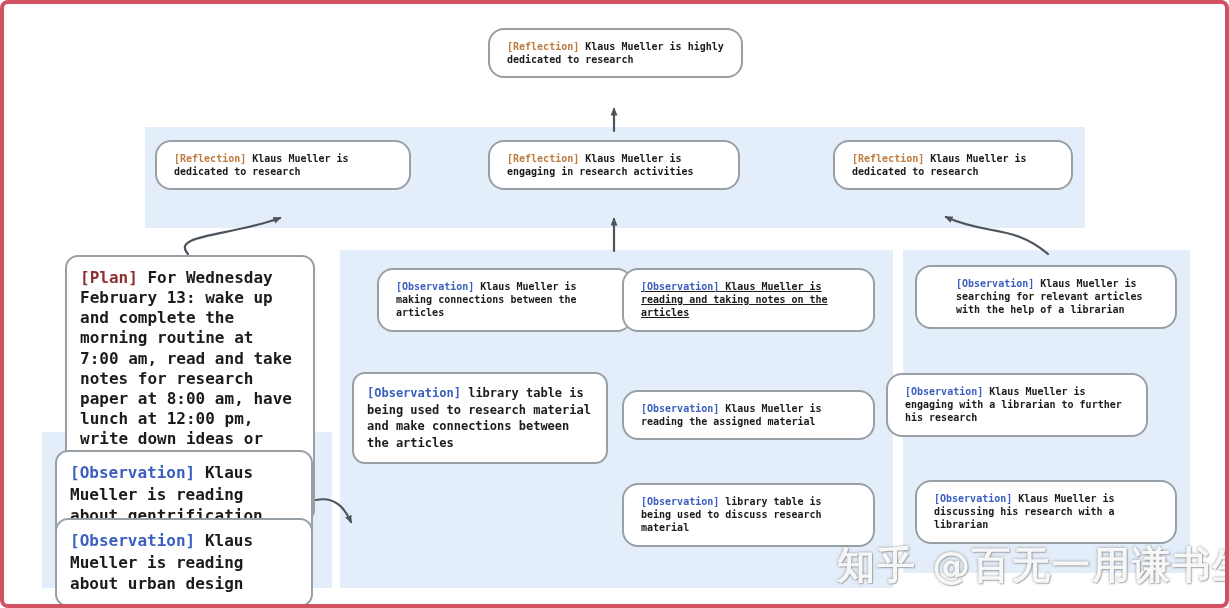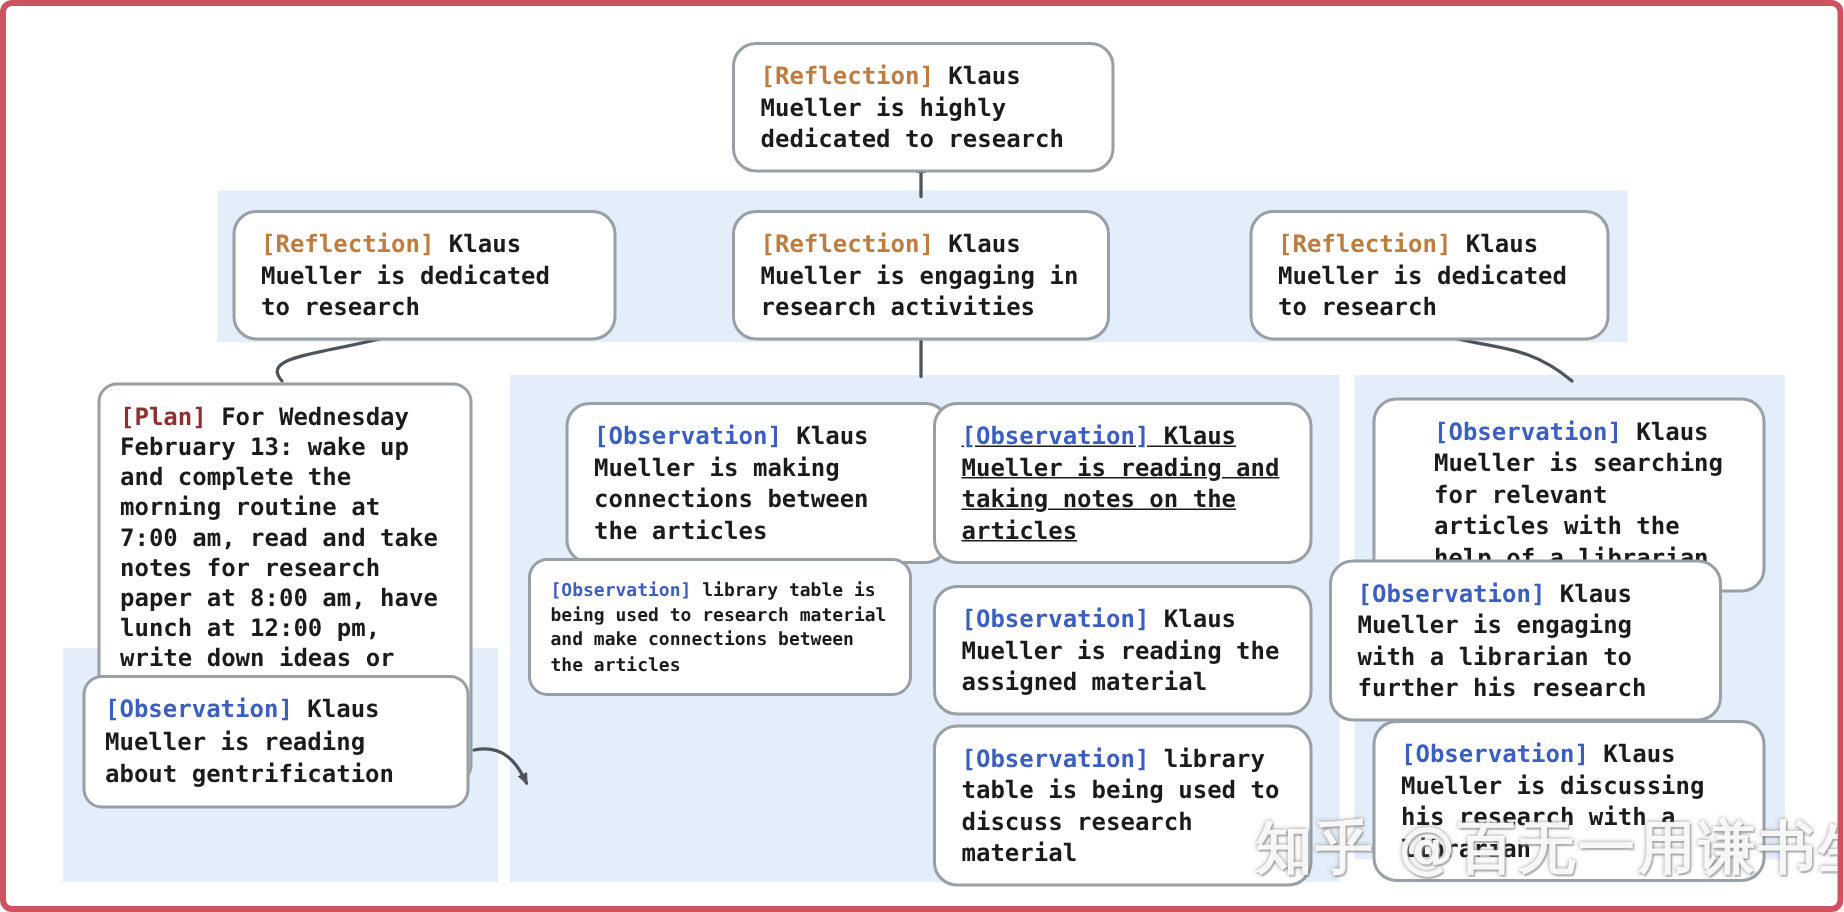--- a/index.html
+++ b/index.html
@@ -19,21 +19,21 @@
   }
   .node{
     position:absolute;
     box-sizing:border-box;
     background:#ffffff;
     border:2.5px solid #98a0a6;
     border-radius:16px;
     padding:10px 17px;
     font-weight:bold;
     color:#1b1b1b;
-    font-size:16px;
+    font-size:10px;
     line-height:1.32;
   }
   .node.small{
     font-size:16px;
     line-height:1.26;
     padding:11px 13px;
     border-radius:13px;
   }
   .node.xsmall{
     font-size:12px;
@@ -113,20 +113,24 @@
 
   <div class="node small" style="left:61px;top:251px;width:250px;min-height:168px;">
     <span class="tag-plan">[Plan]</span>
     <span>For Wednesday February 13: wake up and complete the morning routine at 7:00 am, read and take notes for research paper at 8:00 am, have lunch at 12:00 pm, write down ideas or brainstorm potential solutions at 1:00 pm, [...]</span>
   </div>
 
   <div class="node obs-left" style="left:51px;top:446px;width:258px;">
     <span class="tag-observation">[Observation]</span>
     <span>Klaus Mueller is reading about gentrification</span>
   </div>
+  <div class="node obs-left" style="left:51px;top:514px;width:258px;">
+    <span class="tag-observation">[Observation]</span>
+    <span>Klaus Mueller is reading about urban design</span>
+  </div>
 
   <div class="node" style="left:348px;top:264px;width:256px;margin-left:25px;">
     <span class="tag-observation">[Observation]</span>
     <span>Klaus Mueller is making connections between the articles</span>
   </div>
   <div class="node xsmall" style="left:348px;top:368px;width:256px;">
     <span class="tag-observation">[Observation]</span>
     <span>library table is being used to research material and make connections between the articles</span>
   </div>
 

